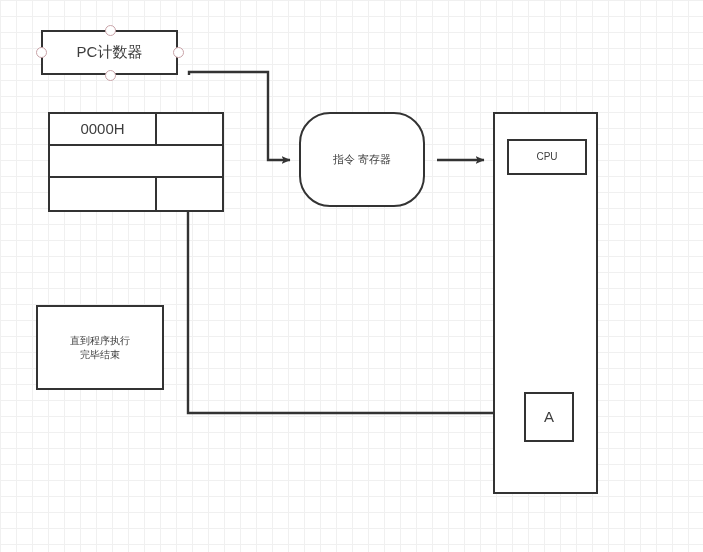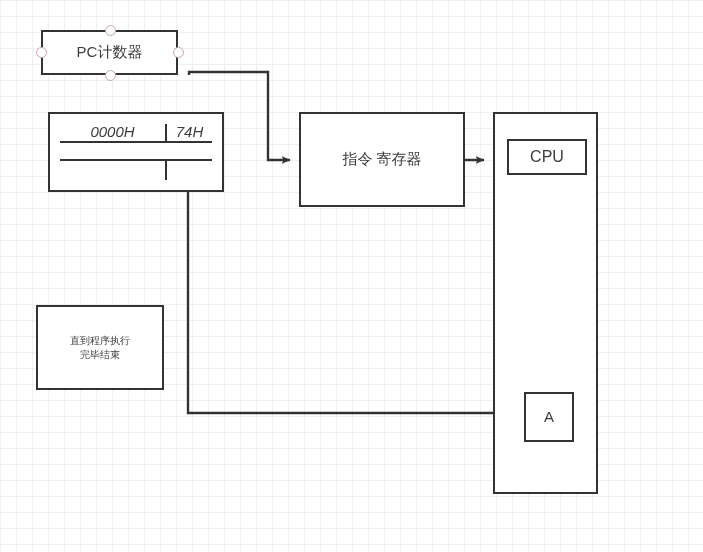--- a/index.html
+++ b/index.html
@@ -41,25 +41,24 @@
   }
   
   #pc-counter {
     left: 41px;  top: 30px;
     width: 137px; height: 45px;
     font-size: 15px;
   }
   
   #memory-table {
     left: 48px; top: 112px;
-    width: 176px; height: 80px;
+    width: 176px; height: 100px;
     border: 2px solid #333333;
     display: block;
-    padding: 10px;
-    font-style: italic;
+    padding: 0;
   }
   #memory-table .trow {
     display: flex;
     height: 33.3333%;
     box-sizing: border-box;
     border-bottom: 2px solid #333333;
   }
   #memory-table .trow:last-child { border-bottom: none; }
   #memory-table .tcell {
     box-sizing: border-box;
@@ -71,39 +70,40 @@
   }
   #memory-table .tcell.addr {
     width: 107px;
     border-right: 2px solid #333333;
   }
   #memory-table .tcell.val { flex: 1; }
 
   
   #instruction-register {
     left: 299px; top: 112px;
-    width: 166px; height: 95px;
-    font-size: 15px;
+    width: 126px; height: 95px;
+    font-size: 11px;
+    border-radius: 31px;
   }
   
   #loop-note {
     left: 36px; top: 305px;
     width: 128px; height: 85px;
     font-size: 10px;
   }
   
   #cpu-container {
     left: 493px; top: 112px;
     width: 105px; height: 382px;
   }
   #cpu-box {
     position: absolute;
     left: 12px; top: 25px;
     width: 80px; height: 36px;
-    font-size: 16px;
+    font-size: 10px;
   }
   #acc-box {
     position: absolute;
     left: 29px; top: 278px;
     width: 50px; height: 50px;
     font-size: 15px;
   }
 
   
   #wires {
@@ -151,21 +151,20 @@
   </div>
 
   <div class="handle" id="handle-top"></div>
   <div class="handle" id="handle-bottom"></div>
   <div class="handle" id="handle-left"></div>
   <div class="handle" id="handle-right"></div>
 
   <div class="node" id="memory-table">
     <div class="trow">
       <div class="tcell addr">0000H</div>
-      <div class="tcell val">74H</div>
     </div>
     <div class="trow">
     </div>
     <div class="trow">
       <div class="tcell addr"></div>
       <div class="tcell val"></div>
     </div>
   </div>
 
   <div class="node" id="instruction-register">

